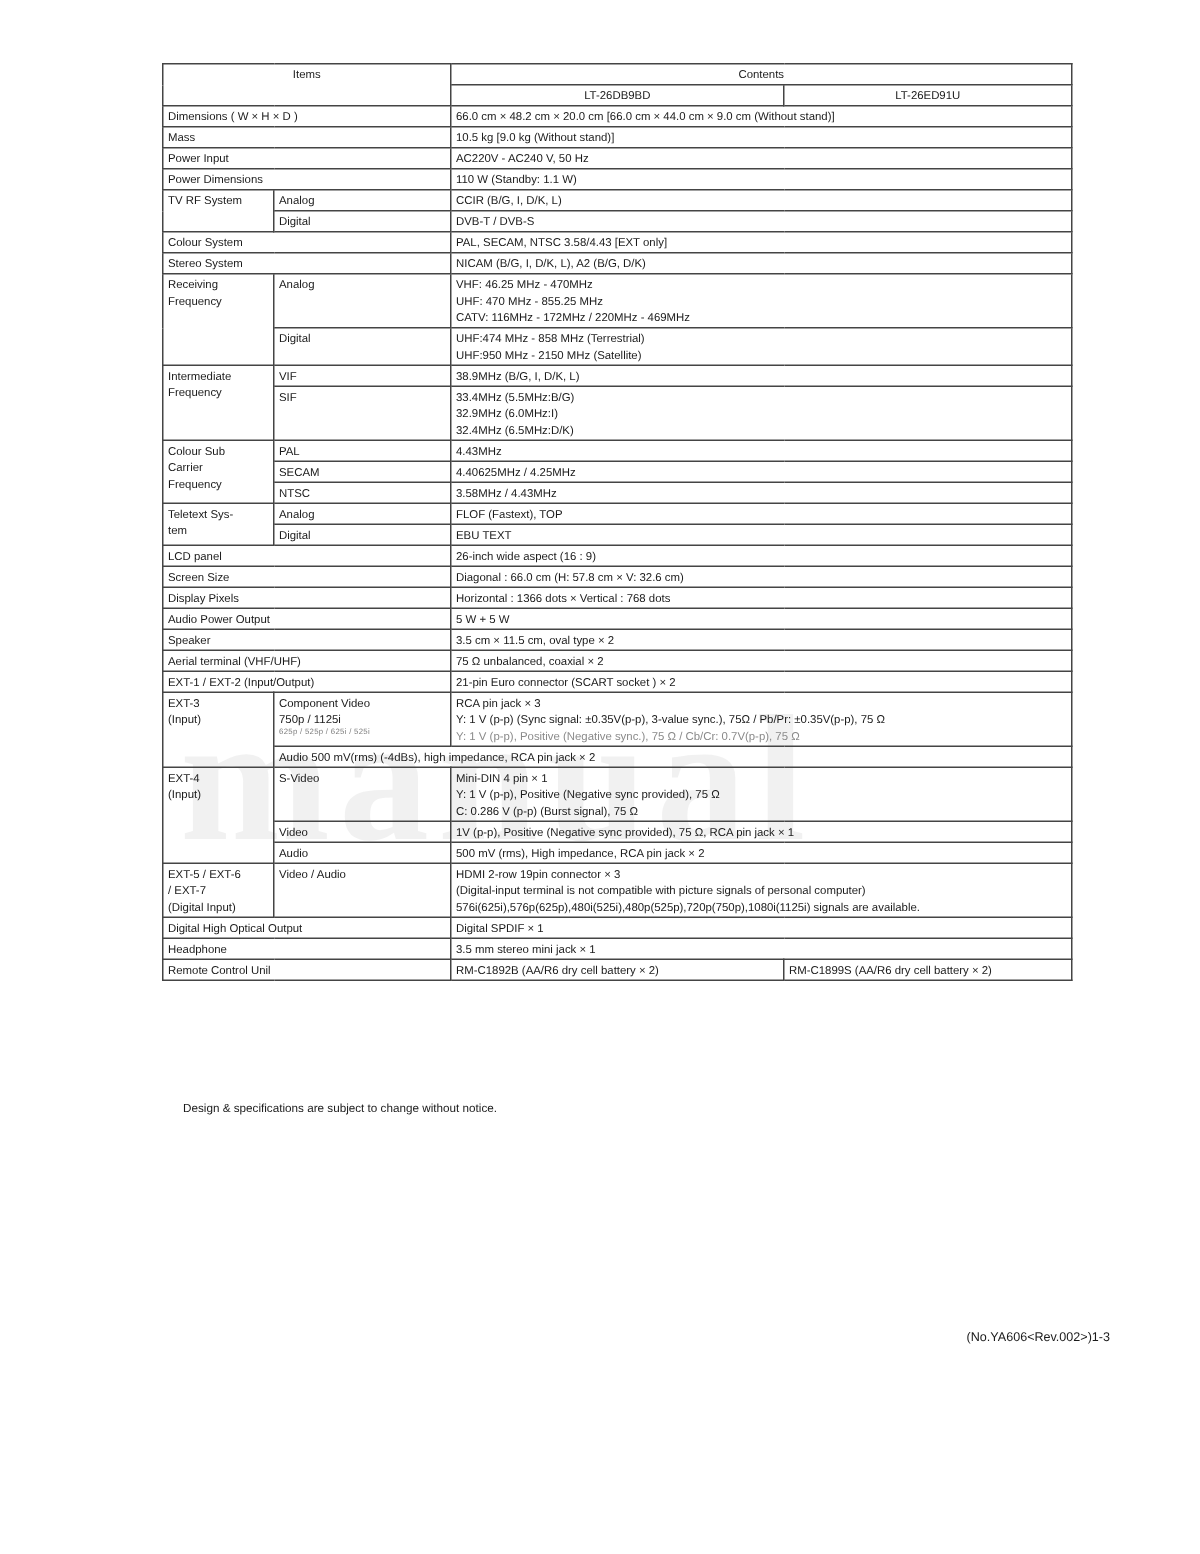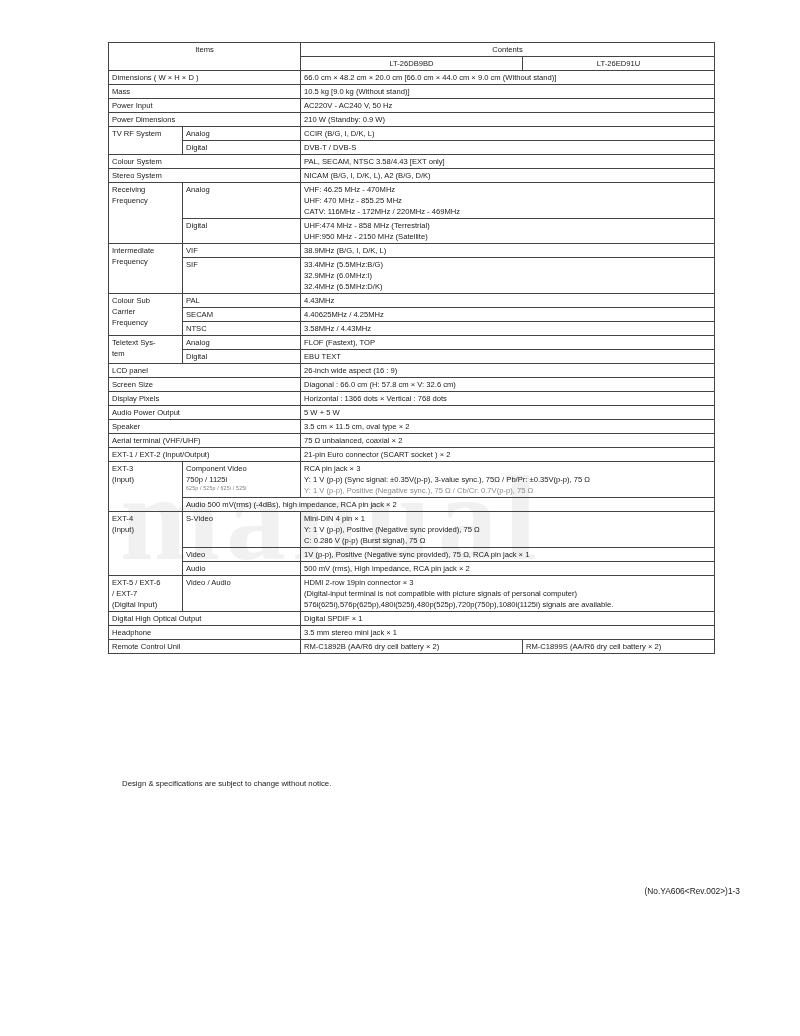--- a/index.html
+++ b/index.html
@@ -96,21 +96,21 @@
   }
   td.audio-span {
     text-align: left;
     font-size: 7.7px;
     padding-right: 0px;
     margin-top: 37px;
   }
   .note {
     position: absolute;
     left: 122px;
-    top: 779px;
+    top: 734px;
     font-size: 7.8px;
   }
   .footer {
     position: absolute;
     right: 60px;
     top: 886px;
     font-size: 8.4px;
     white-space: nowrap;
   }
 </style>
@@ -153,21 +153,21 @@
         </tr>
         <tr>
           <td class="itemcell" colspan="2">Power Input</td>
           <td class="valcell" colspan="2">
             <span class="ln">AC220V - AC240 V, 50 Hz</span>
           </td>
         </tr>
         <tr>
           <td class="itemcell" colspan="2">Power Dimensions</td>
           <td class="valcell" colspan="2">
-            <span class="ln">210 W (Standby: 0.9 W)</span>
+            <span class="ln">110 W (Standby: 1.1 W)</span>
           </td>
         </tr>
         <tr>
           <td class="itemcell" rowspan="2">TV RF System</td>
           <td class="subcell">Analog</td>
           <td class="valcell" colspan="2">
             <span class="ln">CCIR (B/G, I, D/K, L)</span>
           </td>
         </tr>
         <tr>

